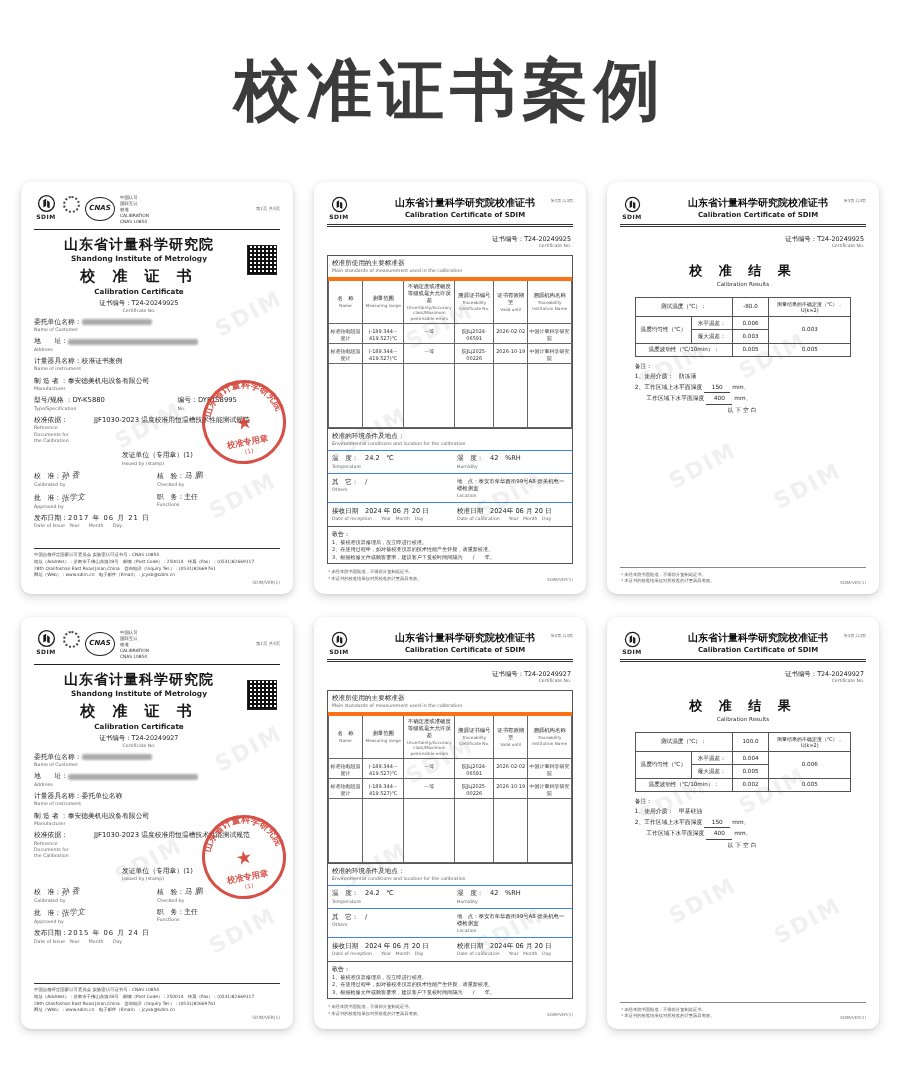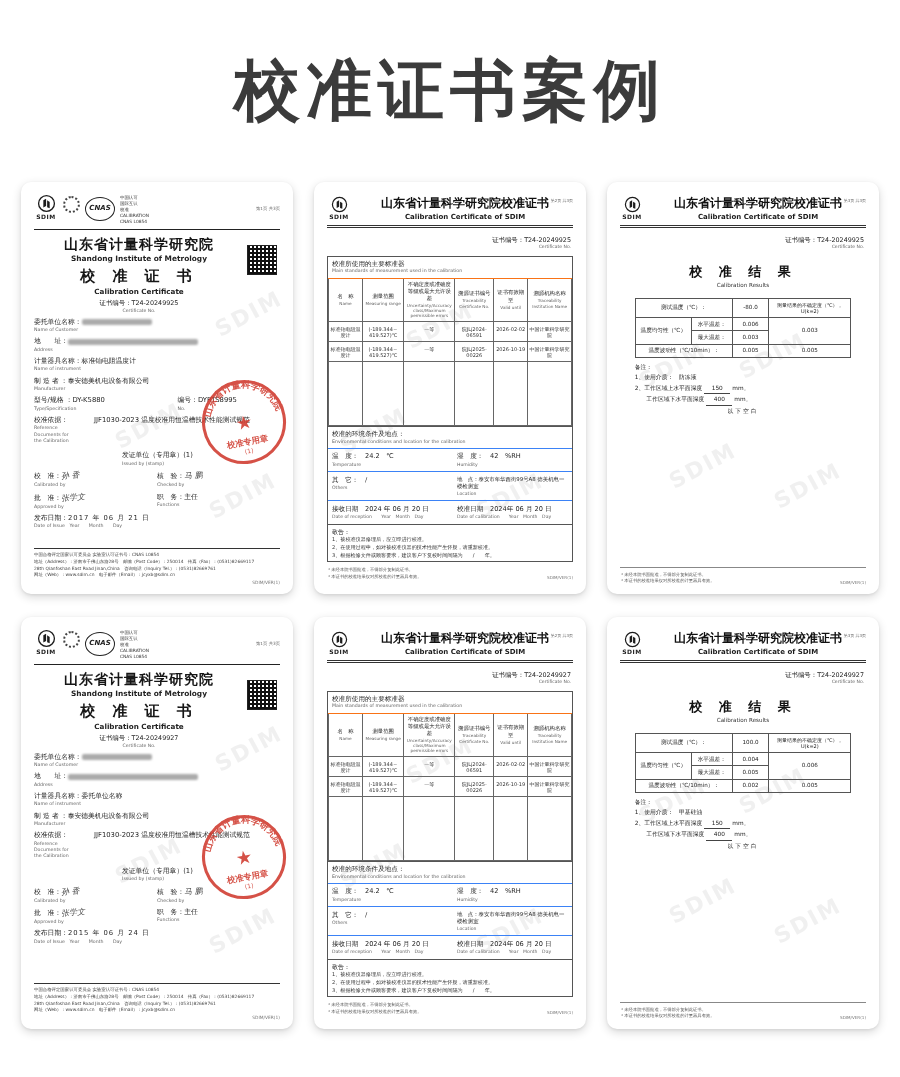--- a/index.html
+++ b/index.html
@@ -61,29 +61,29 @@
   .cfoot{position:absolute;left:13px;right:13px;bottom:7px;border-top:1px solid #333;
     padding-top:3px;font-size:4.4px;color:#444;line-height:1.55;z-index:2}
   .cfoot .ver{text-align:right;color:#777;margin-top:1px}
   .stamp{position:absolute;right:5px;top:196px;width:88px;height:88px;z-index:3;
     opacity:.88;transform:rotate(-10deg)}
 
   
   .p23head{position:relative;display:flex;align-items:center;gap:6px;
     border-bottom:3px double #333;padding:2px 0 3px}
   .headmid{flex:1;text-align:center}
-  .h-cn{font-family:Liberation Serif, serif;font-weight:bold;font-size:12px;color:#101010}
+  .h-cn{font-family:Liberation Mono, monospace;font-weight:bold;font-size:10px;color:#101010}
   .h-en{font-size:7px;font-weight:bold;margin-top:1px;color:#1c1c1c}
   .pagemark2{position:absolute;right:0;top:4px;font-size:4px;color:#666}
   .certno-blk{text-align:right;margin:8px 2px 6px 0;font-size:6.4px;color:#222}
   .certno-blk .en{font-size:4.5px;color:#666}
 
   
   .docbox{border:1px solid #555}
-  .boxcap{padding:3px 4px;border-bottom:1px solid #f97316}
+  .boxcap{padding:3px 4px;border-bottom:4px solid #f97316}
   .boxcap .cn{font-size:6.6px;color:#1f1f1f}
   .boxcap .en{font-size:4.7px;color:#666}
   table.std{width:100%;border-collapse:collapse;table-layout:fixed}
   .std th,.std td{border:1px solid #666;padding:2px 1px;text-align:center;vertical-align:middle}
   .std tr:first-child th{border-top:none}
   .std th{font-weight:normal}
   .thcn{font-size:5.4px;color:#222}
   .then{font-size:4.2px;color:#666;margin-top:1px}
   .std td{font-size:5px;color:#333;vertical-align:top;padding-top:4px}
   .std .emptyrow td{height:64px}
@@ -164,21 +164,21 @@
 
     <div class="f z">
       <div class="cnl"><span>委托单位名称：</span><span class="redact" style="width:70px"></span></div>
       <div class="enl">Name of Customer</div>
     </div>
     <div class="f z">
       <div class="cnl"><span>地　　址：</span><span class="redact" style="width:130px"></span></div>
       <div class="enl">Address</div>
     </div>
     <div class="f z">
-      <div class="cnl">计量器具名称：标准铂电阻温度计</div>
+      <div class="cnl">计量器具名称：校准证书案例</div>
       <div class="enl">Name of instrument</div>
     </div>
     <div class="f z">
       <div class="cnl">制 造 者 ：泰安德美机电设备有限公司</div>
       <div class="enl">Manufacturer</div>
     </div>
     <div class="row2 z">
       <div class="f">
         <div class="cnl">型号/规格 ：DY-K5880</div>
         <div class="enl">Type/Specification</div>

